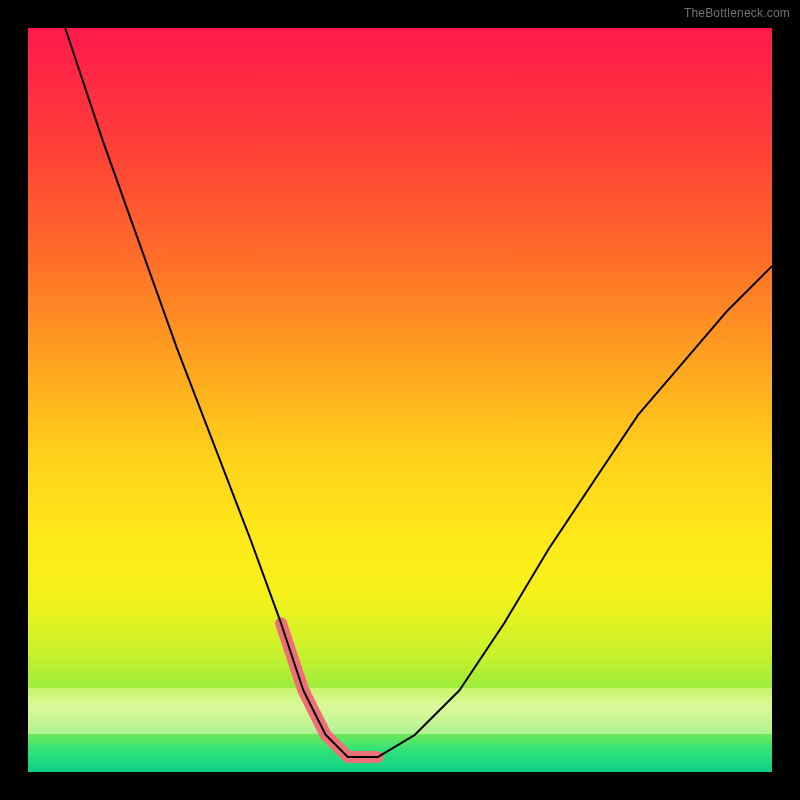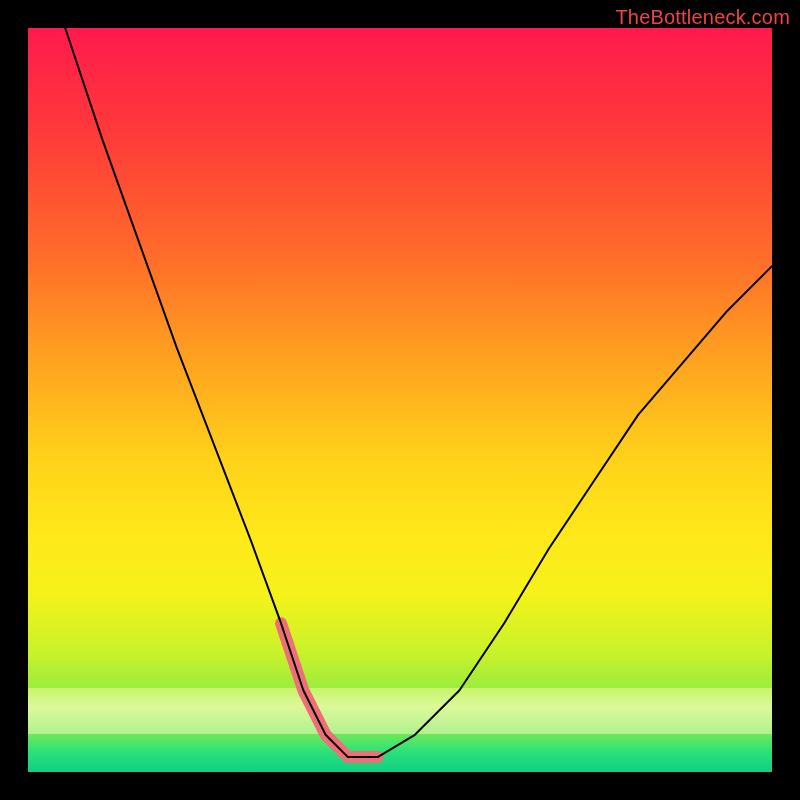--- a/index.html
+++ b/index.html
@@ -84,23 +84,23 @@
     fill: none;
     stroke: #ef6f78;
     stroke-width: 12;
     stroke-linecap: round;
     stroke-linejoin: round;
   }
   .watermark {
     position: absolute;
     top: 6px;
     right: 10px;
-    font-size: 20px;
+    font-size: 12px;
     font-weight: 500;
-    color: #ef4444;
+    color: #737373;
     letter-spacing: 0.2px;
     user-select: none;
   }
 </style>
 </head>
 <body>
 
 <div class="frame">
 
   <div class="plot">

